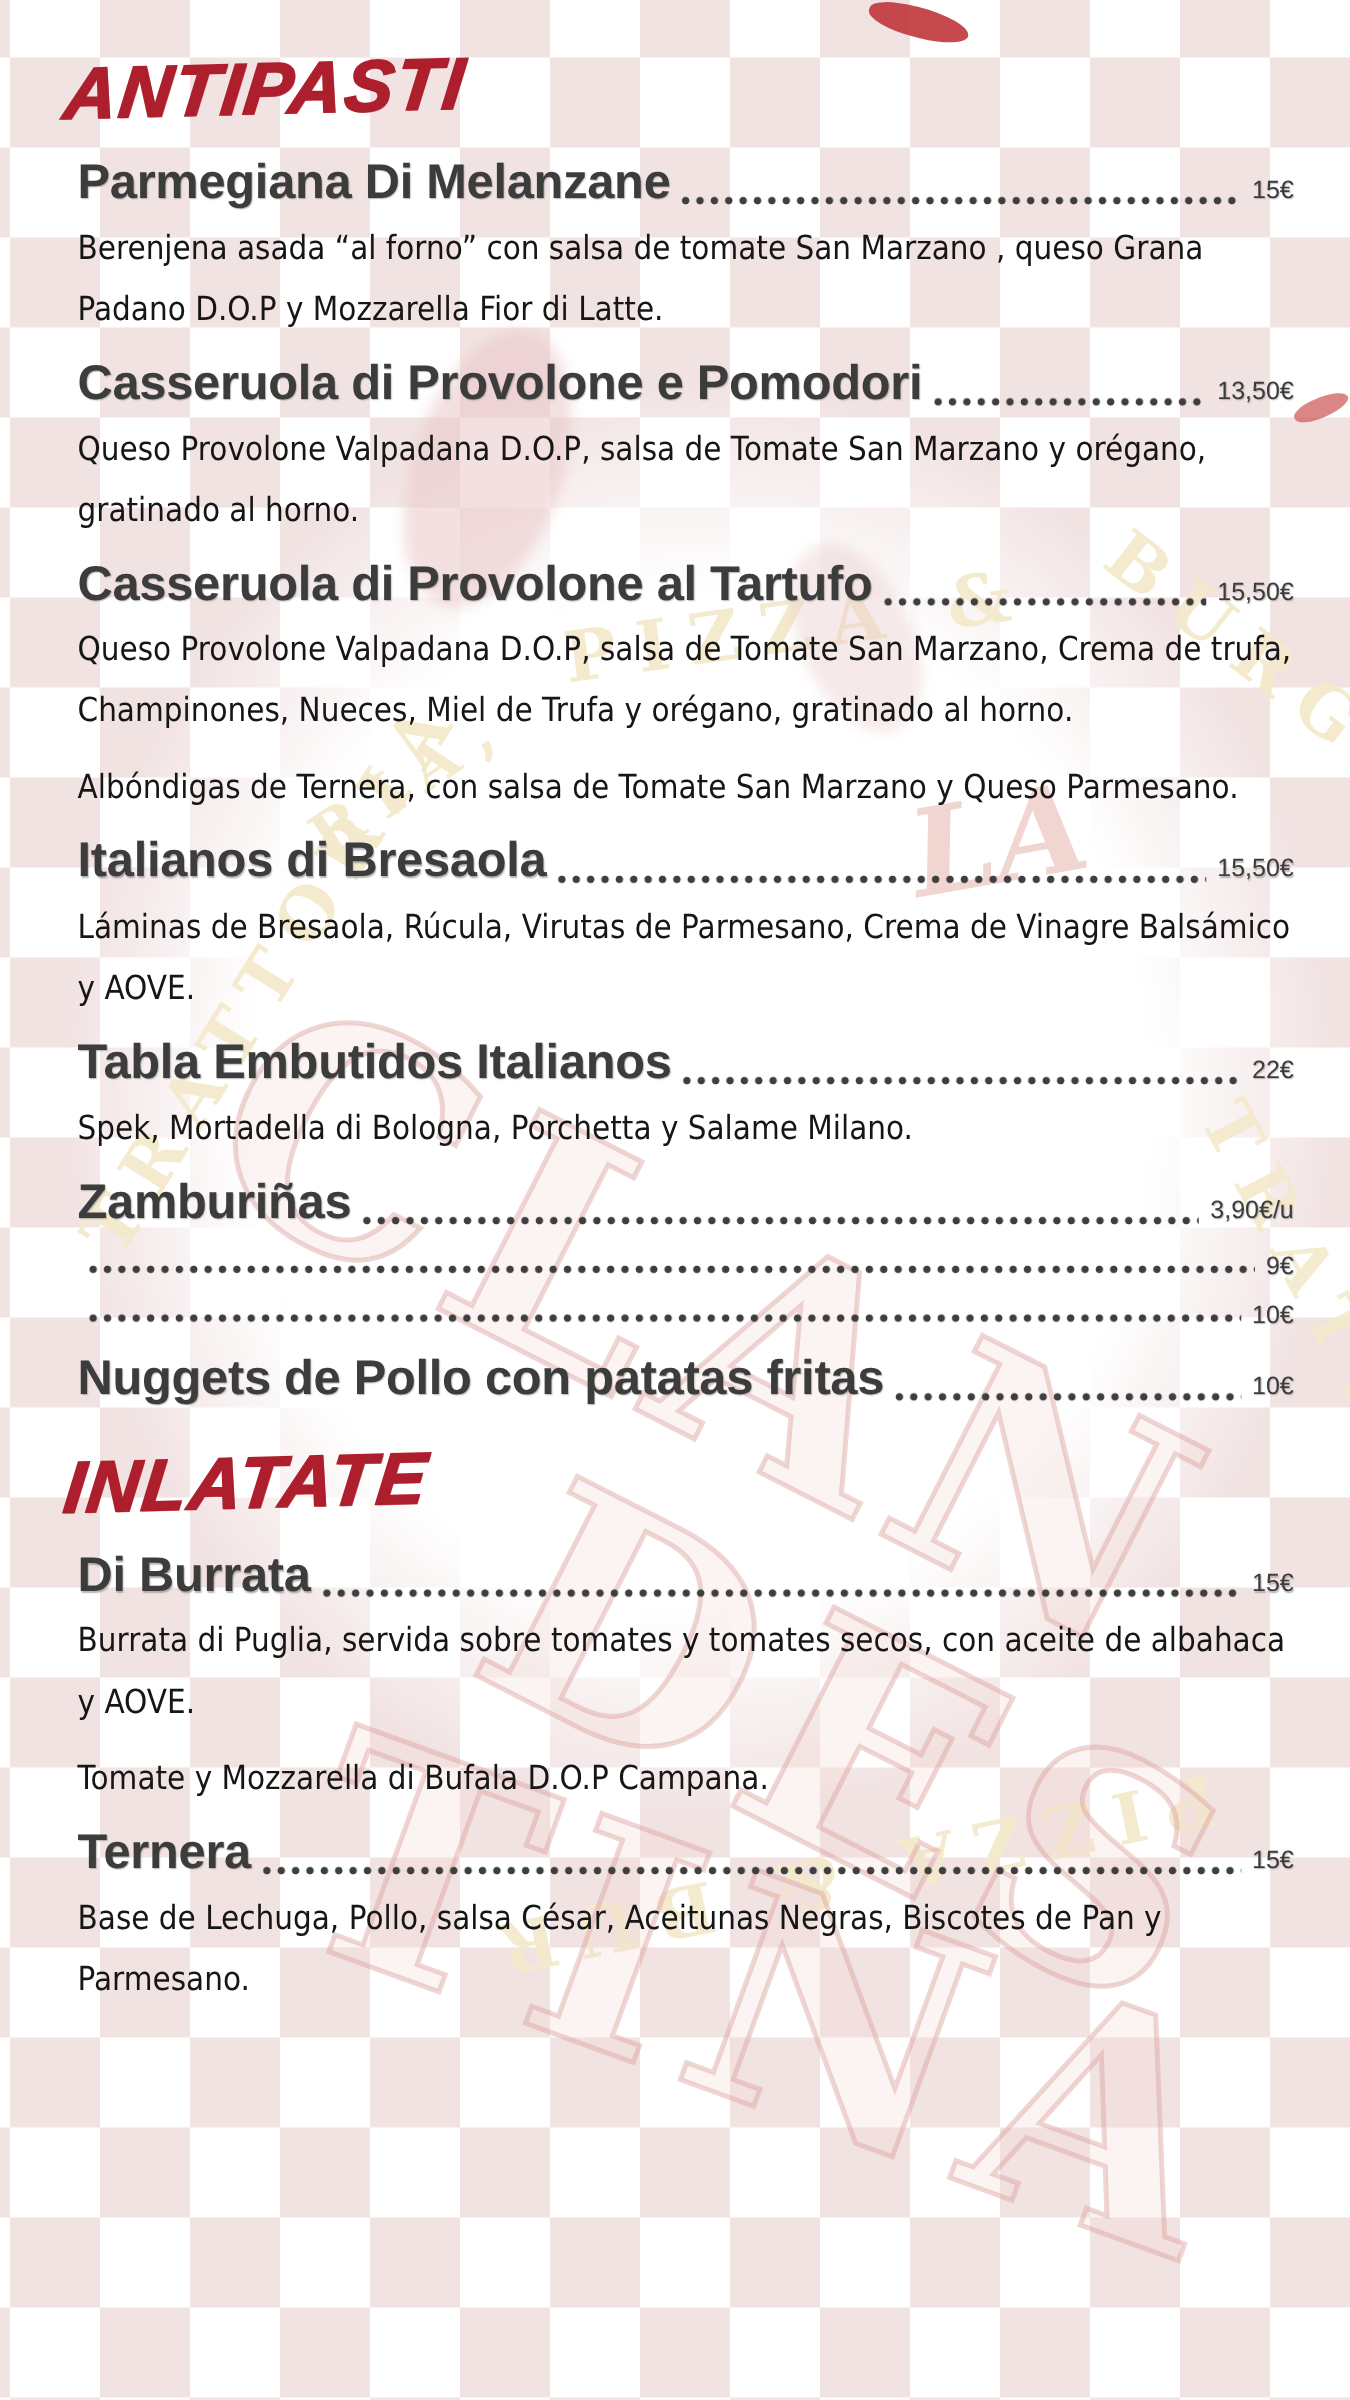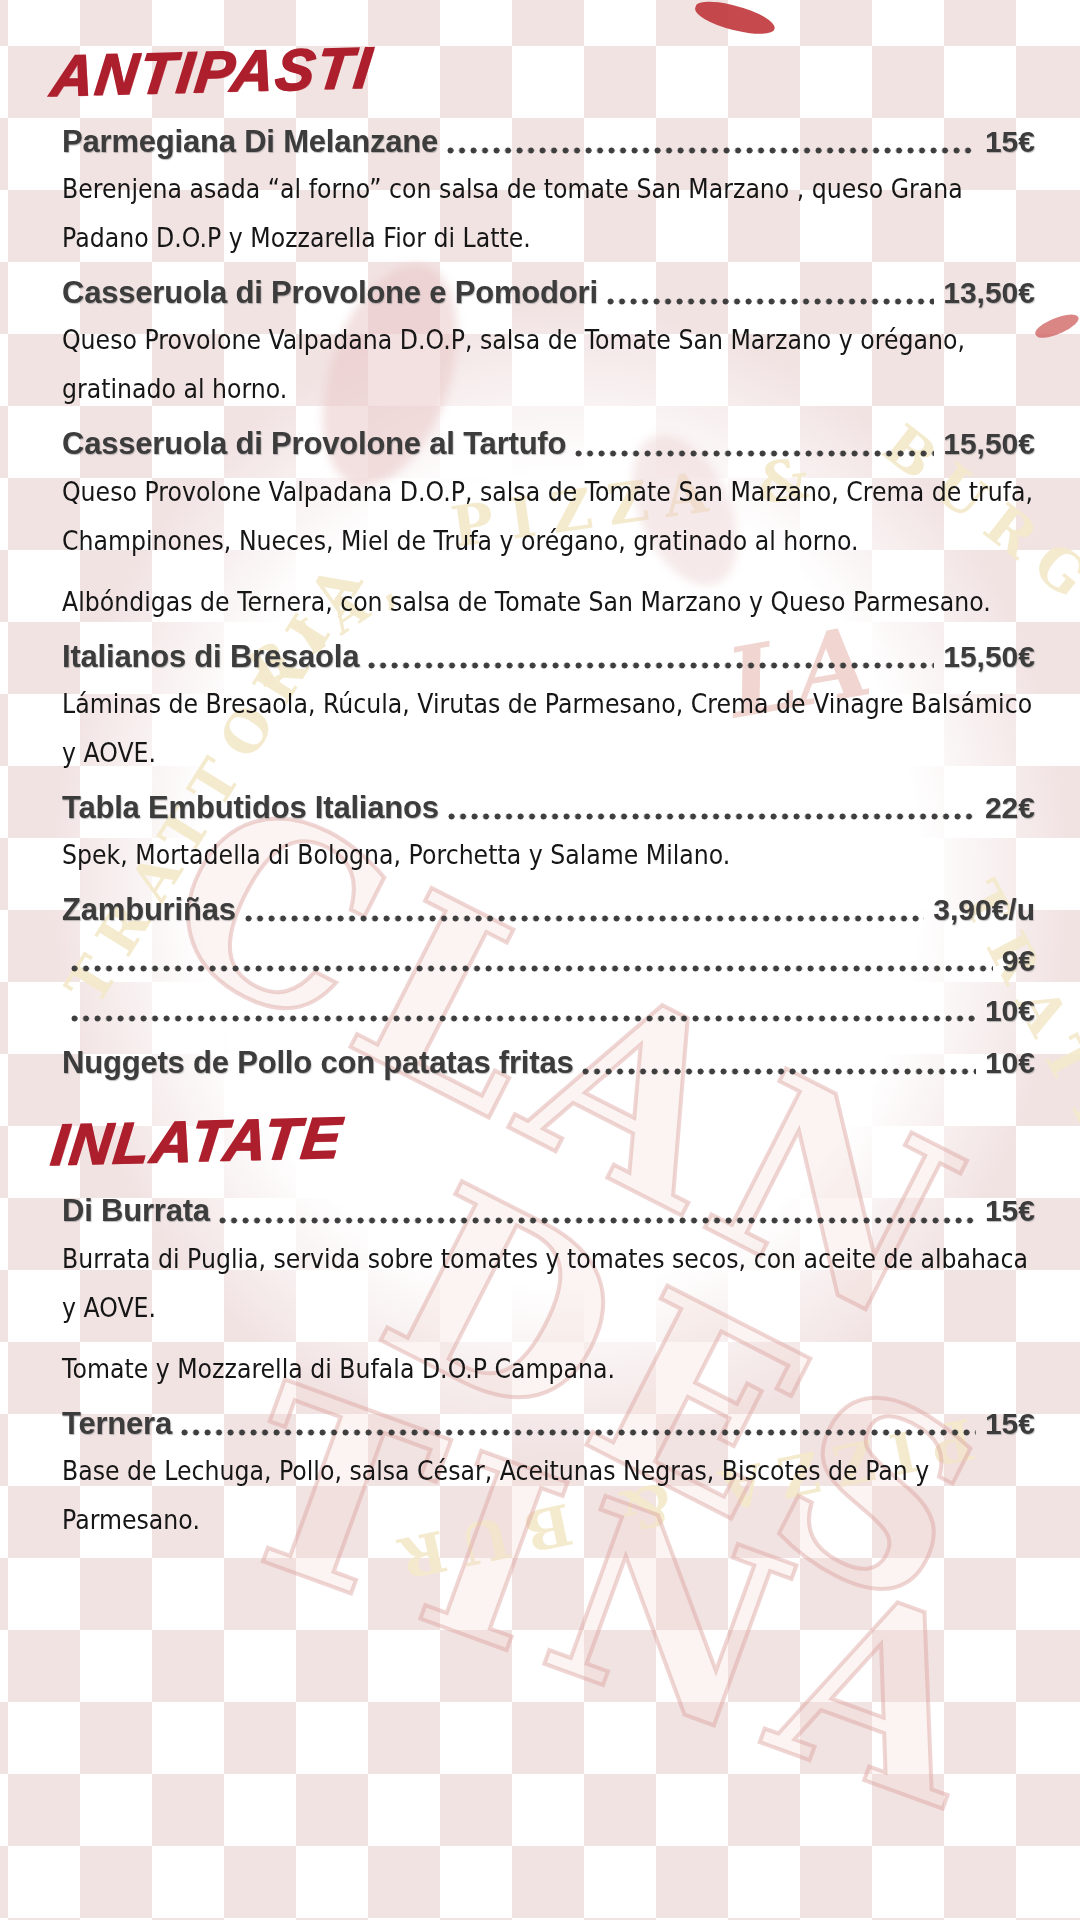--- a/index.html
+++ b/index.html
@@ -52,32 +52,32 @@
     color:#ad1f2d;-webkit-text-stroke:1.6px #ad1f2d;
     letter-spacing:2px;transform:skewX(-8deg) rotate(-1.5deg);transform-origin:left bottom;
     text-shadow:1px 1px 0 rgba(173,31,45,0.55);
     width:max-content;
   }
   .menu-section + .menu-section .section-title{margin-top:30px;}
   .item{margin:0 0 12px 14px;}
   .item.no-desc{margin-bottom:16px;}
   .row{display:flex;align-items:baseline;}
   .name{
-    white-space:nowrap;font-weight:700;font-size:31px;line-height:1.2;
+    white-space:nowrap;font-weight:700;font-size:39px;line-height:1.2;
     color:#3c3c3c;letter-spacing:-0.2px;
     text-shadow:0.7px 1px 1px rgba(125,125,125,0.55);
   }
   .leader{
     flex:1 1 auto;height:7px;margin:0 9px;align-self:flex-end;margin-bottom:6px;
     background-image:radial-gradient(circle at 3.5px 3.5px,#3e3e3e 2.7px,transparent 3.3px);
     background-size:11.5px 7px;background-repeat:repeat-x;
     min-width:24px;
   }
   .price{
-    white-space:nowrap;font-weight:700;font-size:30px;color:#3c3c3c;
+    white-space:nowrap;font-weight:400;font-size:20px;color:#3c3c3c;
     text-shadow:0.7px 1px 1px rgba(125,125,125,0.55);
   }
   .desc{
     width:112%;transform:scaleX(0.892);transform-origin:left top;
     font-family:"DejaVu Sans",sans-serif;font-size:26.5px;line-height:49px;
     color:#161616;margin-top:4px;
   }
 </style>
 </head>
 <body>

